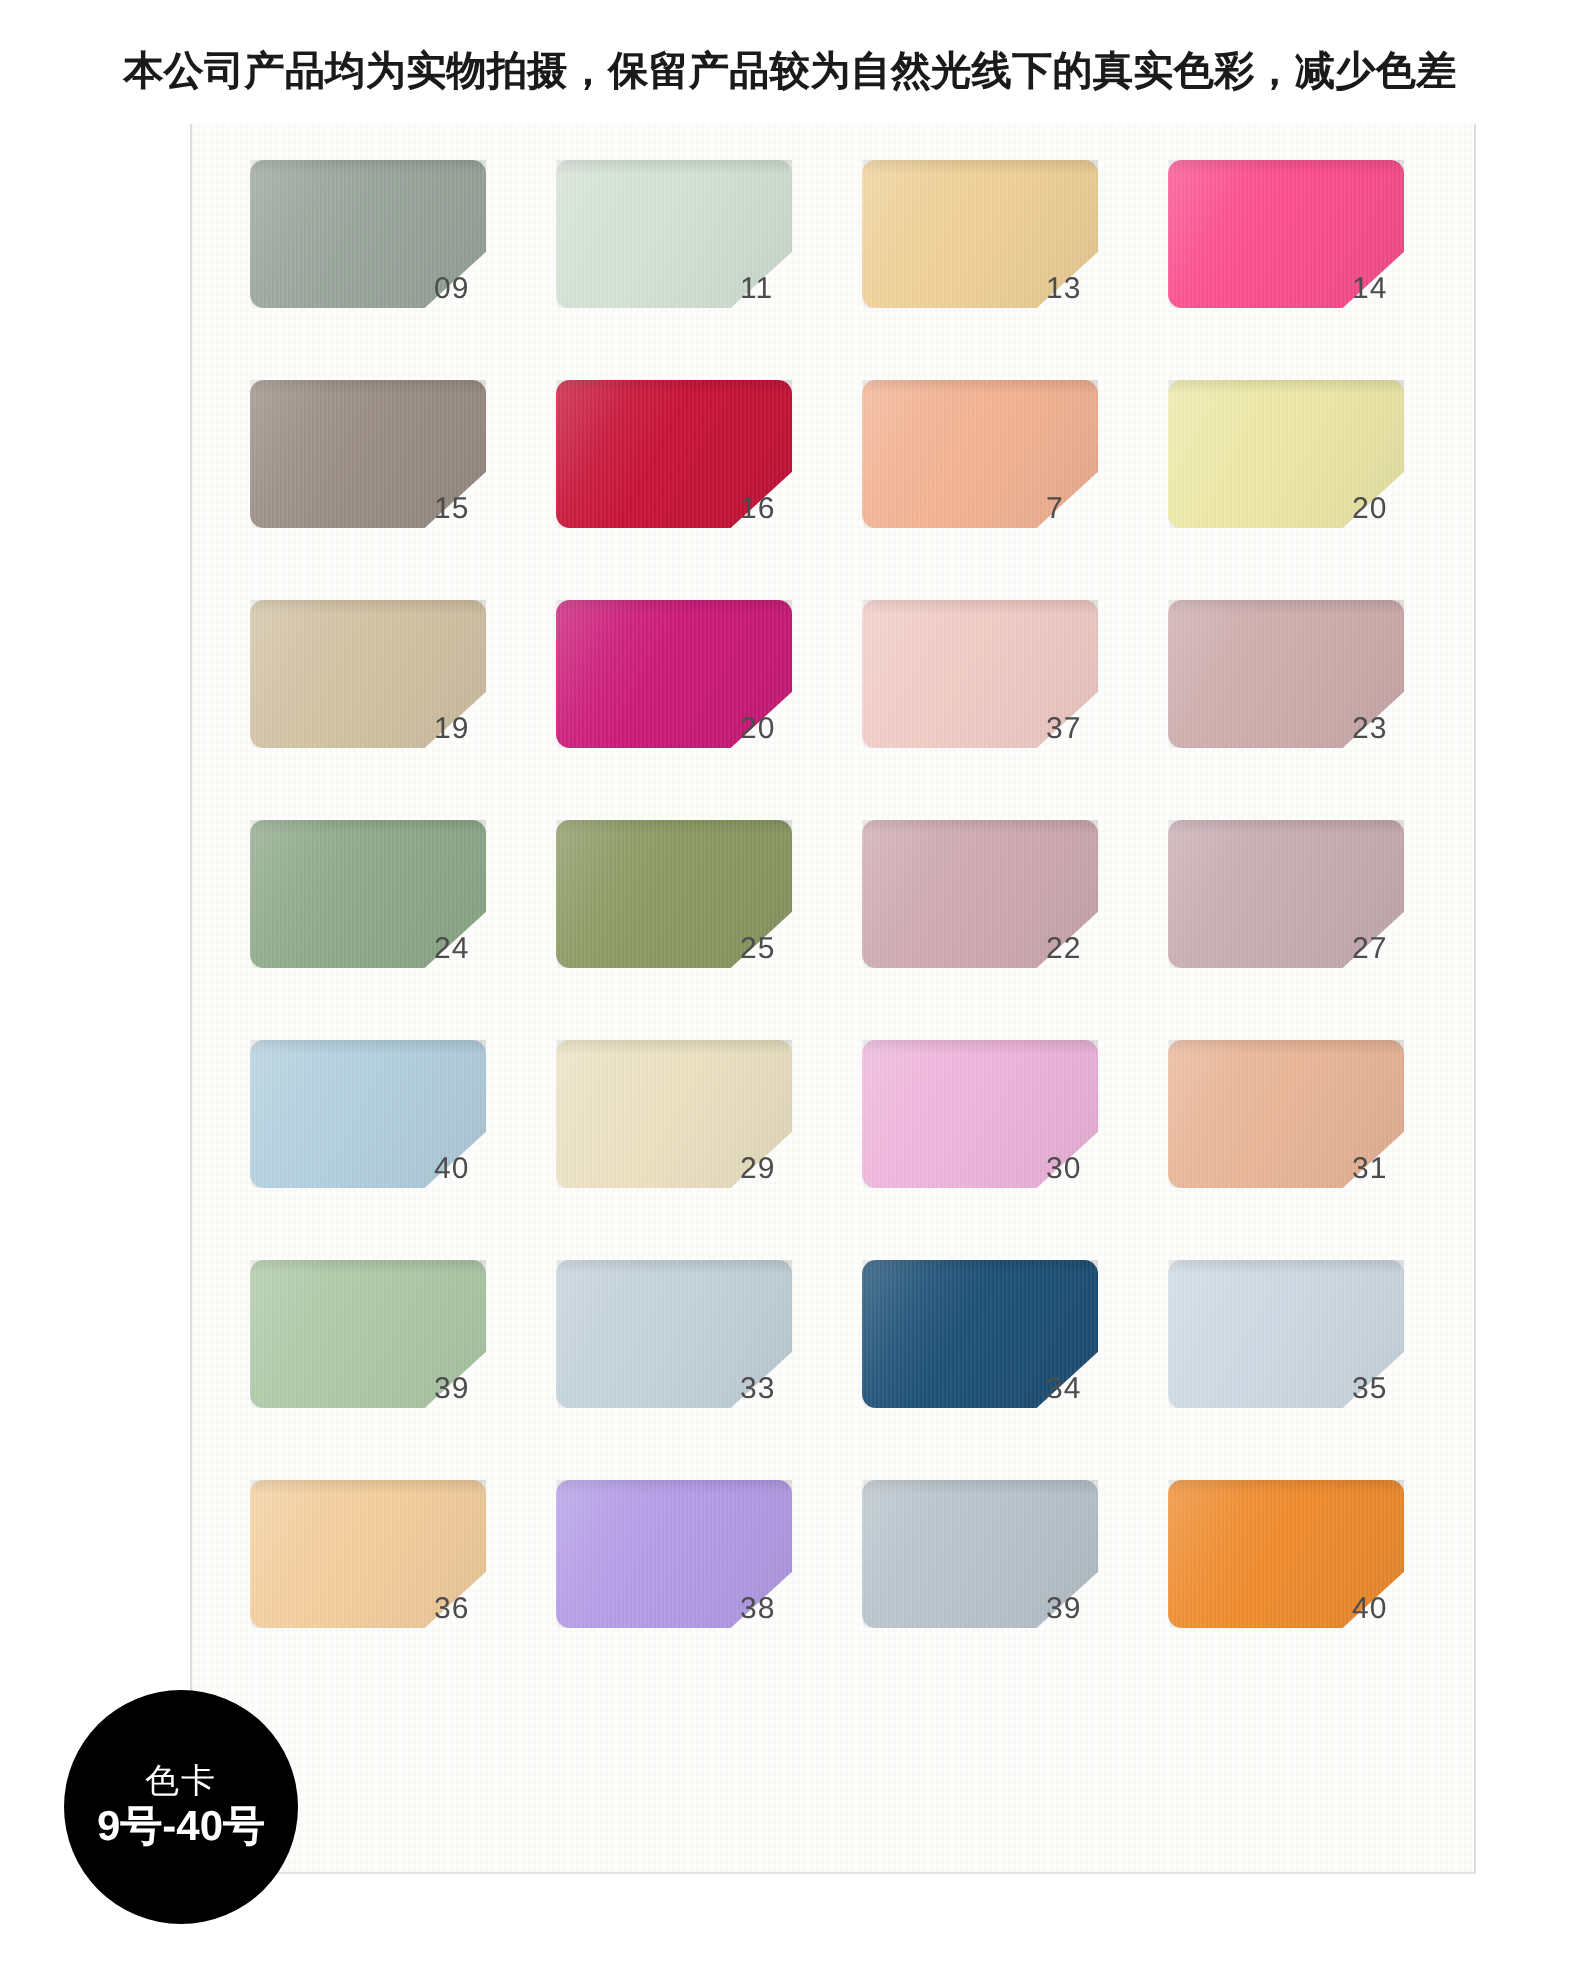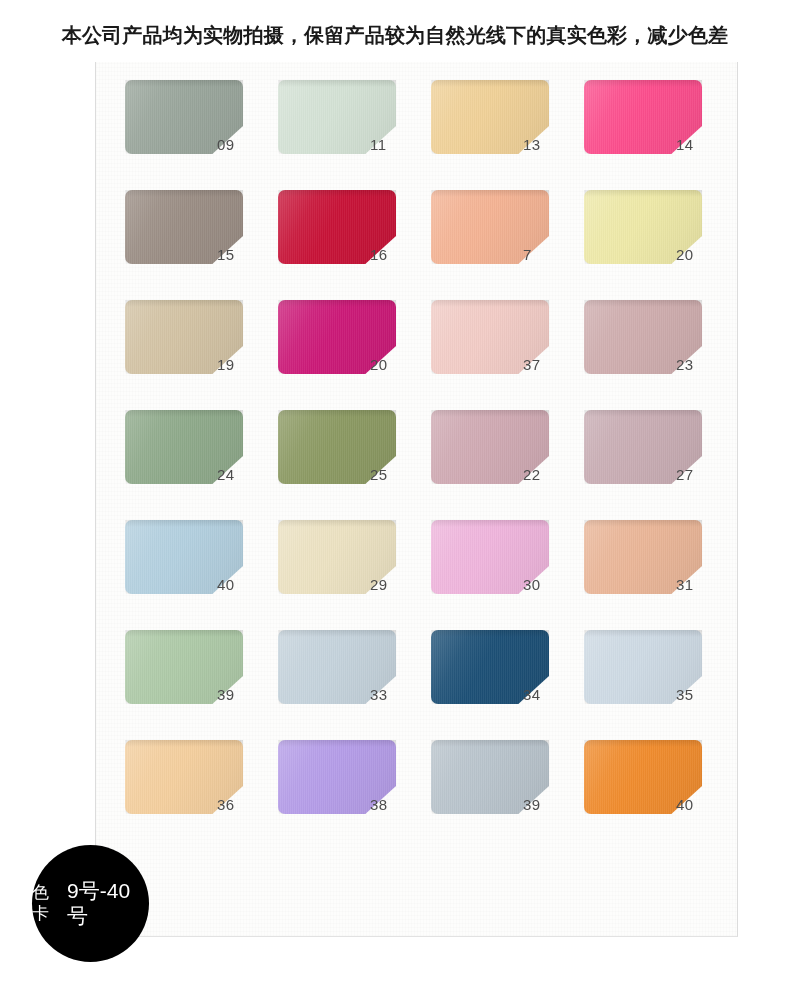--- a/index.html
+++ b/index.html
@@ -121,33 +121,33 @@
   .badge {
     position: absolute;
     left: 32px;
     top: 845px;
     width: 117px;
     height: 117px;
     border-radius: 50%;
     background: #000000;
     color: #ffffff;
     display: flex;
-    flex-direction: row;
+    flex-direction: column;
     align-items: center;
     justify-content: center;
     line-height: 1.18;
   }
   .badge-line1 {
     font-size: 17px;
     font-weight: 400;
     letter-spacing: 1px;
   }
   .badge-line2 {
     font-size: 21px;
-    font-weight: 400;
+    font-weight: 700;
     letter-spacing: 0px;
     margin-top: 1px;
   }
 </style>
 </head>
 <body>
 
 <div id="page">
 
   <div class="notice">本公司产品均为实物拍摄，保留产品较为自然光线下的真实色彩，减少色差</div>

